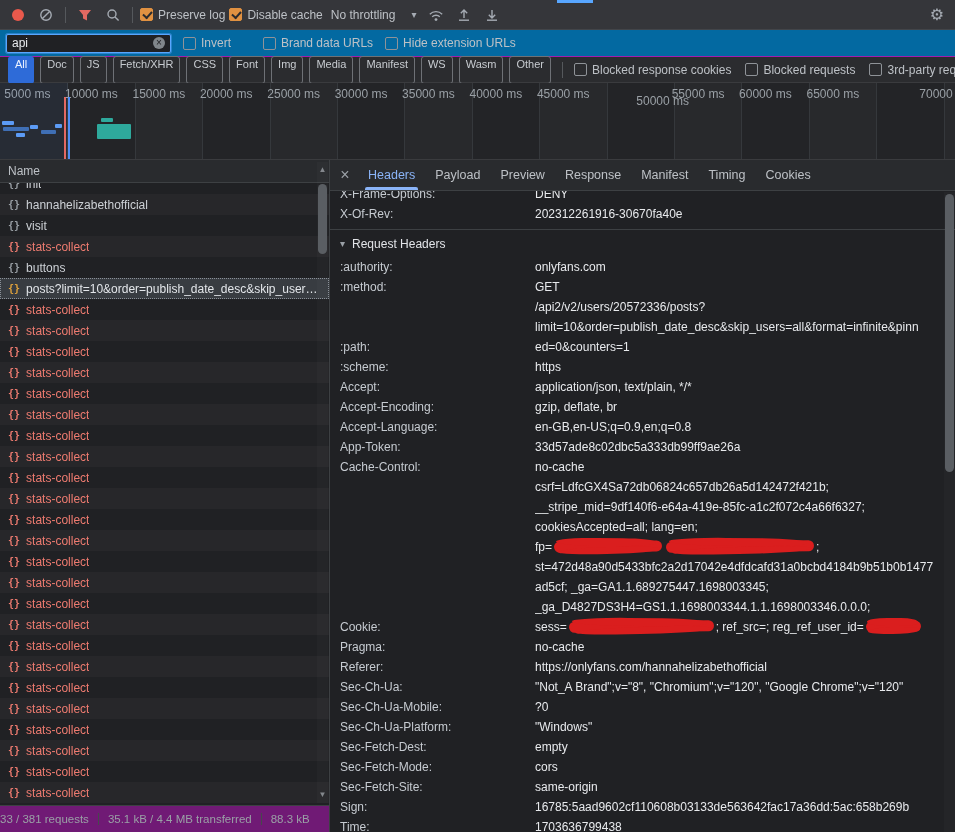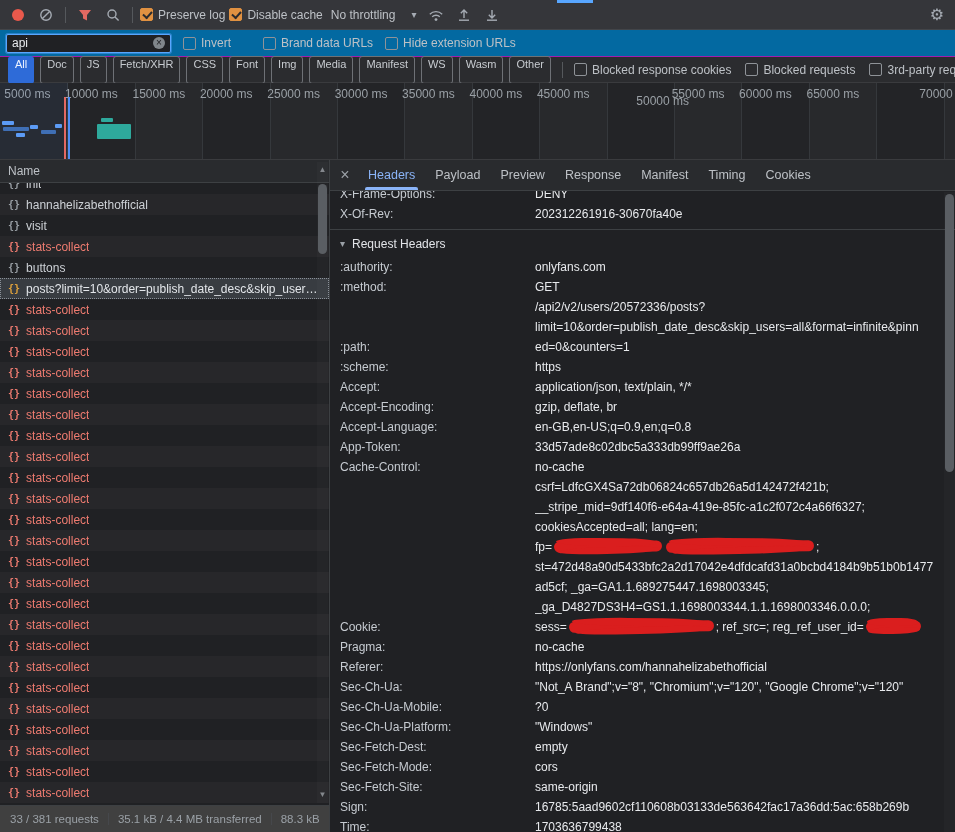--- a/index.html
+++ b/index.html
@@ -70,22 +70,22 @@
   .left-sb{right:1px;top:2px;bottom:2px}
   .right-sb{right:0;top:32px;bottom:0}
   .sb-thumb{position:absolute;left:1px;right:1px;background:#5a5e63;border-radius:5px}
   .left-sb .sb-thumb{top:22px;height:70px}
   .right-sb .sb-thumb{top:2px;height:278px}
   .sb-arrow{position:absolute;left:0;right:0;text-align:center;font-size:8px;color:#84888d;height:12px;line-height:12px}
   .sb-arrow.up{top:2px}
   .sb-arrow.down{bottom:2px}
 
   
-  .statusbar{height:27px;background:#404040;border-top:1px solid #3d4043;display:flex;align-items:center;
-    padding:0 10px;color:#9aa0a6;font-size:11.5px;flex:0 0 auto;overflow:hidden;white-space:nowrap}
+  .statusbar{height:27px;background:#701a75;border-top:1px solid #3d4043;display:flex;align-items:center;
+    padding:0 0;color:#9aa0a6;font-size:11.5px;flex:0 0 auto;overflow:hidden;white-space:nowrap}
   .sb-item{padding:0 9px}
   .sb-item:first-child{padding-left:0}
   .sb-item + .sb-item{border-left:1px solid #46484c}
 
   
   .details-pane{flex:1;display:flex;flex-direction:column;min-width:0;position:relative;background:#202124}
   .tabbar{height:31px;background:#292b2e;border-bottom:1px solid #3d4043;display:flex;align-items:stretch;padding:0 2px;flex:0 0 auto}
   .close-btn{width:26px;display:flex;align-items:center;justify-content:center;color:#9aa0a6;font-size:16px}
   .tab{padding:0 10px;display:flex;align-items:center;color:#bdc1c6;font-size:12.5px;position:relative;white-space:nowrap}
   .tab.selected{color:#8ab4f8}

